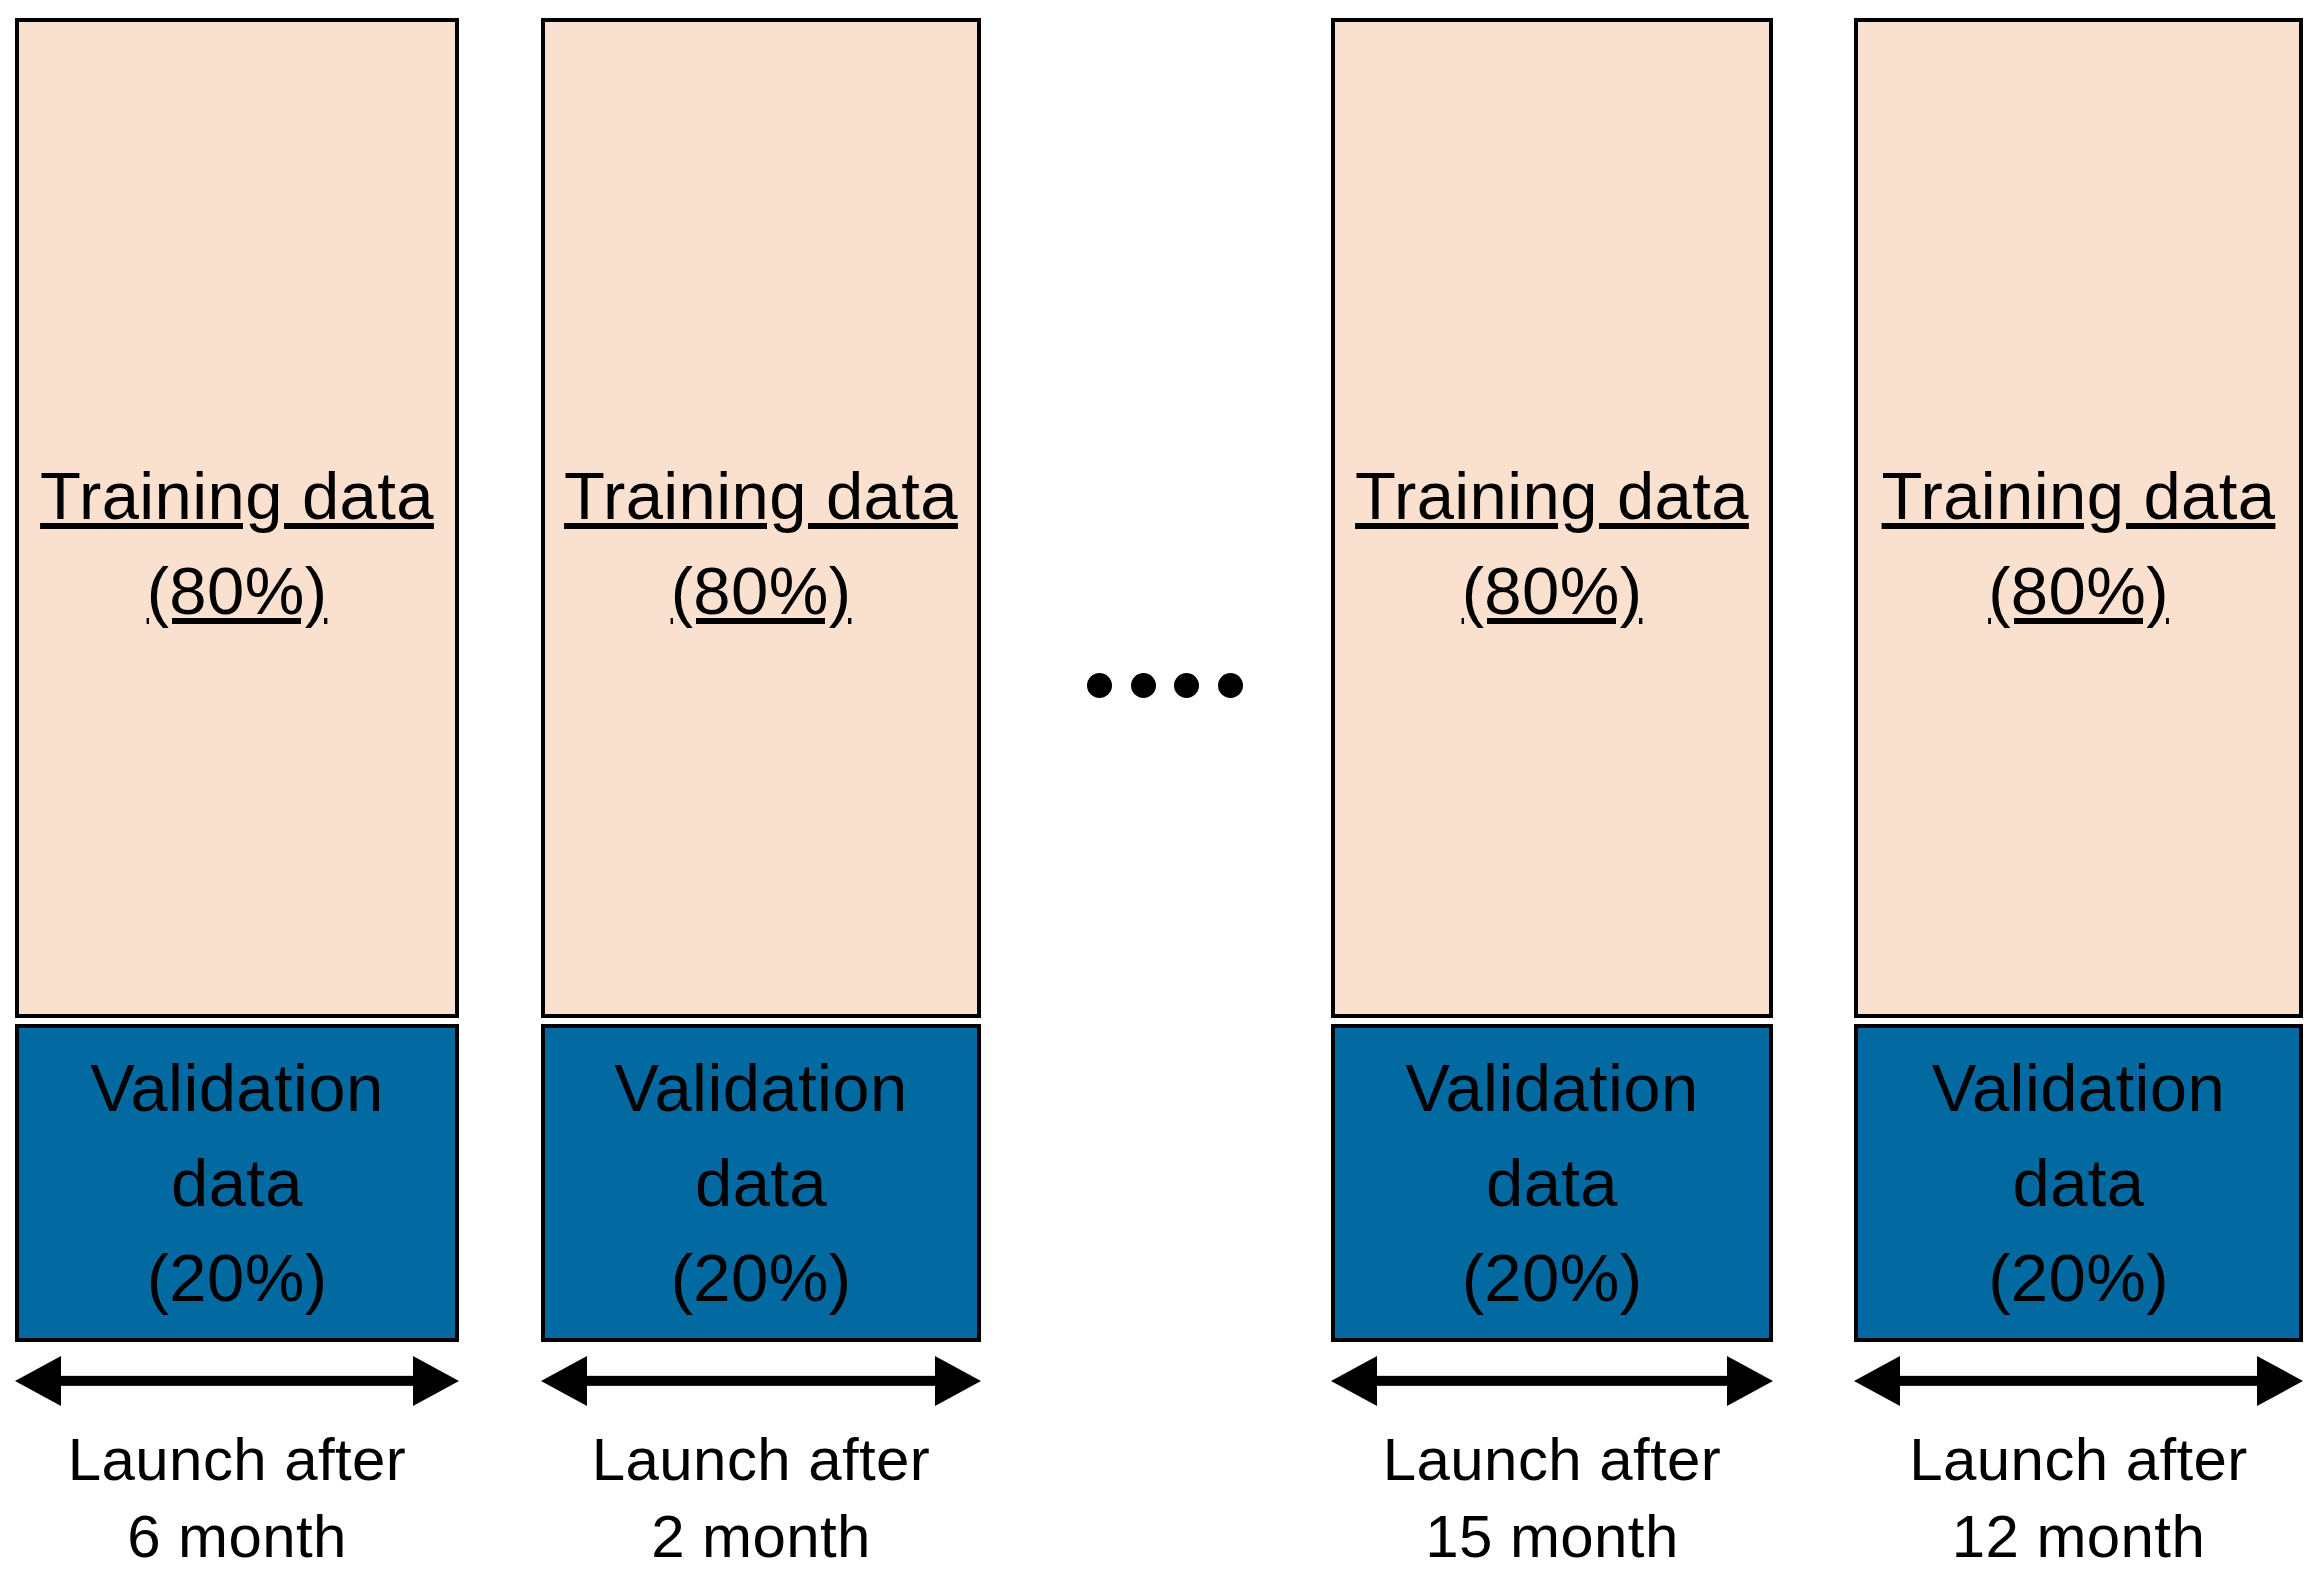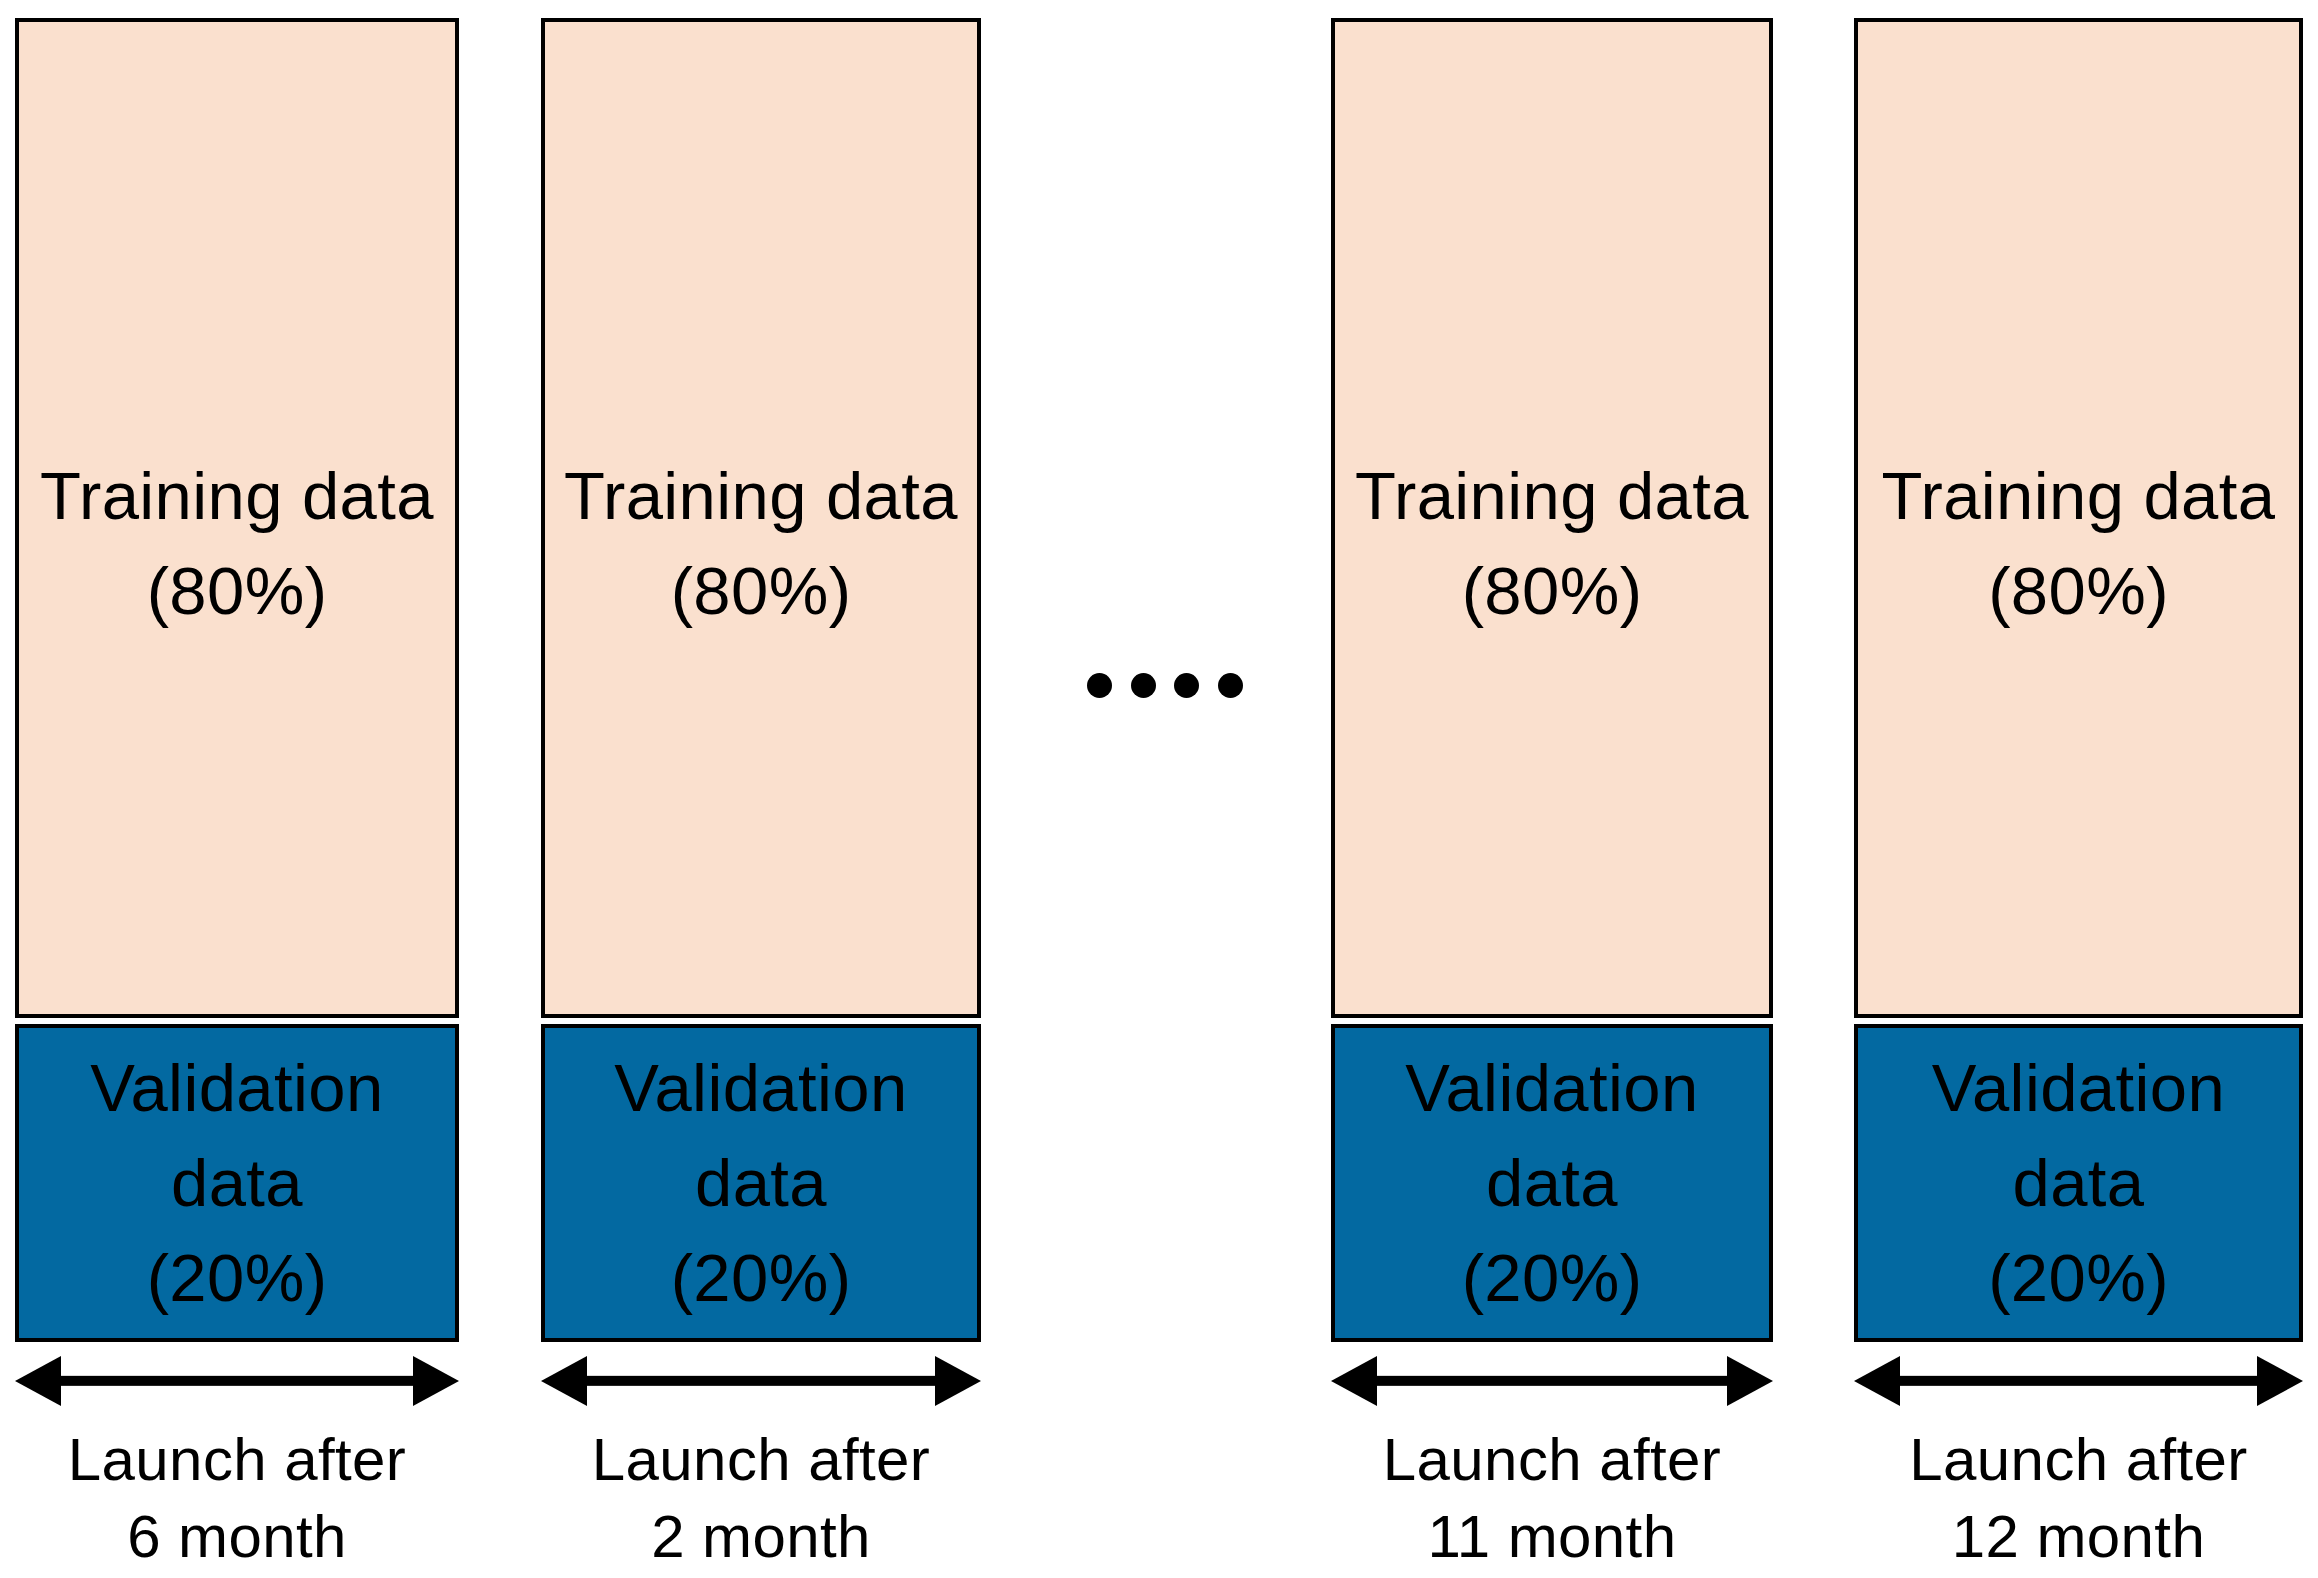--- a/index.html
+++ b/index.html
@@ -35,20 +35,21 @@
     position: absolute;
     left: 0; top: 0;
     width: 100%;
     height: 1000px;
     box-sizing: border-box;
     border: 4.8px solid #000000;
     background: #FAE0CE;
     display: flex;
     align-items: center;
     justify-content: center;
+    text-decoration: underline;
   }
   .train-text {
     padding-top: 51px;
     text-align: center;
     font-size: 67px;
     line-height: 95px;
     letter-spacing: 0.4px;
     white-space: nowrap;
   }
   .val-box {
@@ -205,21 +206,21 @@
         <div>(20%)</div>
       </div>
     </div>
     <div class="arrow">
       <div class="head-left"></div>
       <div class="shaft"></div>
       <div class="head-right"></div>
     </div>
     <div class="launch">
       <div>Launch after</div>
-      <div>11 month</div>
+      <div>15 month</div>
     </div>
   </div>
 
   <div class="col col-4">
     <div class="train-box">
       <div class="train-text">
         <div>Training data</div>
         <div>(80%)</div>
       </div>
     </div>

